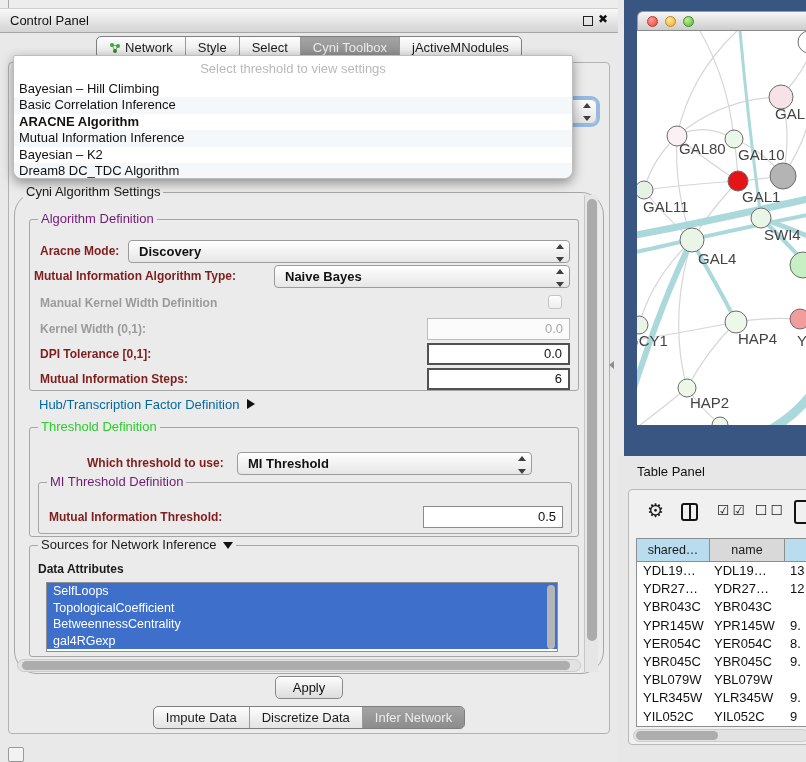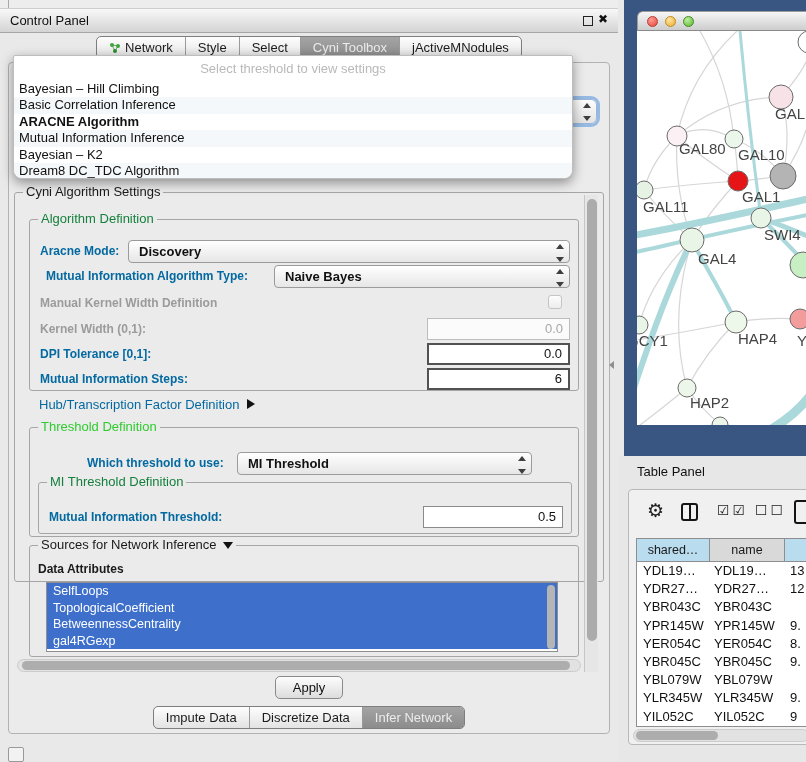--- a/index.html
+++ b/index.html
@@ -41,24 +41,24 @@
     border:1px solid #bdbdbd; border-radius:2px 2px 9px 9px;
     box-shadow:0 4px 12px rgba(0,0,0,0.4); z-index:50; overflow:hidden; }
   .dd-header { height:25px; line-height:25px; text-align:center; color:#b9b9b9; font-size:13px; }
   .dd-item { height:16.4px; line-height:16.4px; padding-left:5px; font-size:13px; color:#111; }
   .dd-item:nth-child(odd) { background:#f5f8fb; }
   .dd-item.bold { font-weight:bold; }
 
   
   .gbox { position:absolute; border:1px solid #a6a6a6; border-radius:3px; }
   .gtitle { position:absolute; top:-8px; left:8px; background:#ebebeb; padding:0 3px; font-size:13px; color:#1a1a1a; line-height:14px; white-space:nowrap;}
-  .gtitle.blue { color:#15803d; }
+  .gtitle.blue { color:#701a75; }
   .gtitle.green { color:#2ecc2e; }
 
-  .lbl { position:absolute; font-size:12px; font-weight:bold; color:#0369a1; white-space:nowrap; }
+  .lbl { position:absolute; font-size:12px; font-weight:bold; color:#7f1d1d; white-space:nowrap; }
   .lbl.dis { color:#9b9b9b; }
 
   .combo { position:absolute; border:1px solid #9b9b9b; border-radius:4px;
     background:linear-gradient(#ffffff,#e6e6e6); font-size:13px; color:#111; }
   .combo .cv { position:absolute; left:10px; top:0; line-height:21px;font-weight:bold; }
   .field { position:absolute; background:#fff; font-size:13px; text-align:right; padding-right:6px; color:#111; }
   .field.dark { border:2px solid #525252; }
   .field.lite { border:1px solid #8a8a8a; }
   .field.dis { border:1px solid #bdbdbd; color:#a8a8a8; background:#fbfbfb; }
   .field .fv { line-height:18px; display:block; }
@@ -176,40 +176,40 @@
   <div class="abs dropdown">
     <div class="dd-header">Select threshold to view settings</div>
     <div class="dd-item">Bayesian – Hill Climbing</div>
     <div class="dd-item">Basic Correlation Inference</div>
     <div class="dd-item bold">ARACNE Algorithm</div>
     <div class="dd-item">Mutual Information Inference</div>
     <div class="dd-item">Bayesian – K2</div>
     <div class="dd-item">Dream8 DC_TDC Algorithm</div>
   </div>
 
-  <div class="gbox" style="left:14px; top:192px; width:590px; height:390px;">
+  <div class="gbox" style="left:14px; top:192px; width:590px; height:482px;border-radius:23px;">
     <span class="gtitle">Cyni Algorithm Settings</span>
 
     <div class="vscroll-track" style="left:569px; top:2px; width:14px; height:477px;">
       <div class="vscroll-thumb" style="left:2px; top:4px; width:10px; height:442px;"></div>
     </div>
 
     <div class="gbox" style="left:14px; top:26px; width:550px; height:172px;">
       <span class="gtitle blue">Algorithm Definition</span>
 
       <span class="lbl" style="left:10px; top:24px;">Aracne Mode:</span>
       <div class="combo" style="left:98px; top:20px; width:442px; height:23px;">
         <span class="cv">Discovery</span>
         <div class="stepper">
             <div class="tri-up"></div>
             <div class="tri-dn"></div>
           </div>
       </div>
 
-      <span class="lbl" style="left:16px; top:49px;">Mutual Information Algorithm Type:</span>
+      <span class="lbl" style="left:4px; top:49px;">Mutual Information Algorithm Type:</span>
       <div class="combo" style="left:244px; top:45px; width:296px; height:23px;">
         <span class="cv">Naive Bayes</span>
         <div class="stepper">
             <div class="tri-up"></div>
             <div class="tri-dn"></div>
           </div>
       </div>
 
       <span class="lbl dis" style="left:10px; top:76px;">Manual Kernel Width Definition</span>
       <div class="checkbox" style="left:518px; top:75px;"></div>

